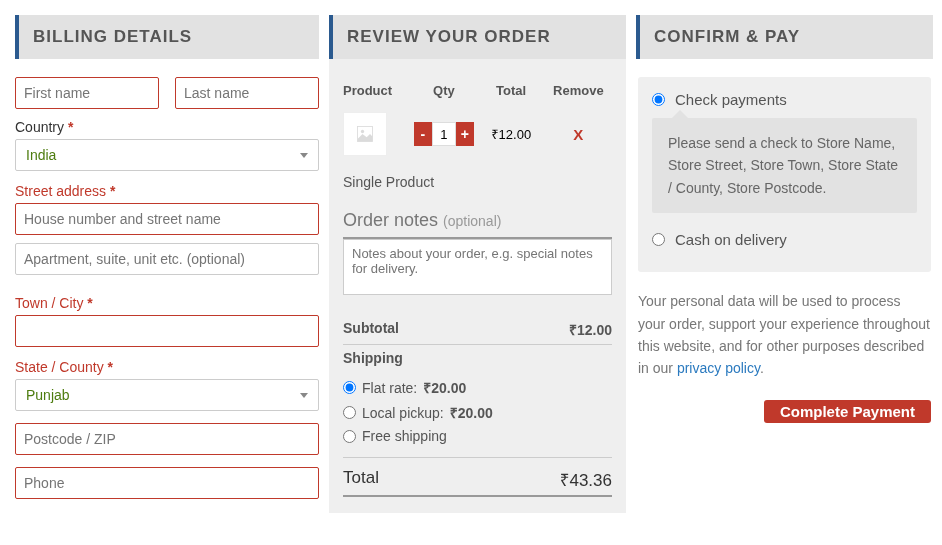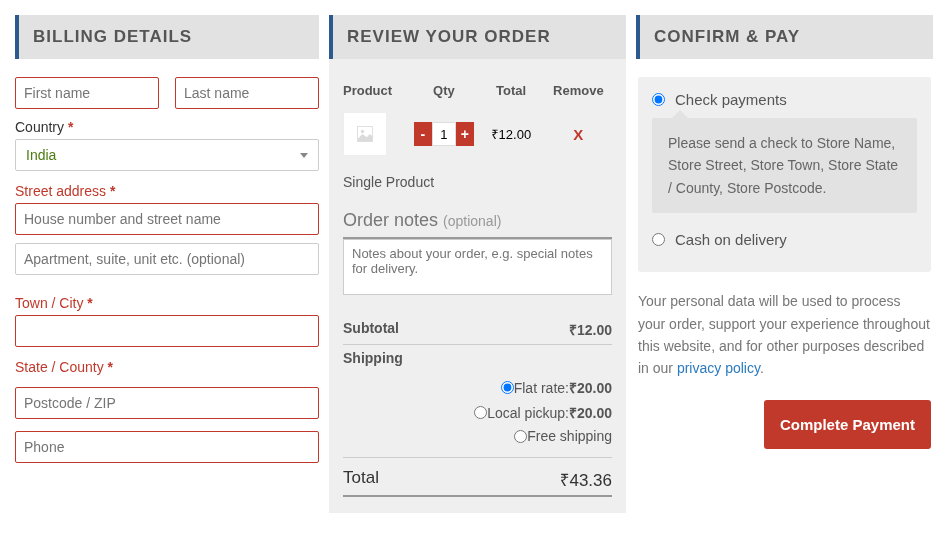--- a/index.html
+++ b/index.html
@@ -89,41 +89,41 @@
 .notes-title .opt { font-size: 14px; color: #999; }
 .notes-area {
   width: 100%; height: 56px; border: 1px solid #ccc; font-size: 13px;
   padding: 6px 8px; color: #888; resize: none; font-family: inherit; background: #fff;
 }
 
 .totals { margin-top: 16px; font-size: 14px; color: #555; }
 .trow { display: flex; justify-content: space-between; padding: 5px 0; border-bottom: 1px solid #ccc; font-weight: bold; }
 .trow.noborder { border-bottom: none; }
 .ship-opts { padding: 4px 0 10px; border-bottom: 1px solid #ccc; }
-.ship-opt { display: flex; justify-content: flex-end; align-items: center; padding: 3px 0; font-size: 14px; color: #555; }
+.ship-opt { display: flex; align-items: center; gap: 6px; padding: 3px 0; font-size: 14px; color: #555; }
 .ship-opt input { margin: 0; }
 .grand-total { display: flex; justify-content: space-between; padding: 10px 0 4px; font-size: 17px; color: #333; font-weight: 500; border-bottom: 2px solid #999; }
 
 
 .pay-box { background: #efefef; border-radius: 3px; padding: 14px; }
 .pay-opt { display: flex; align-items: center; gap: 10px; font-size: 15px; color: #555; margin-bottom: 10px; cursor: pointer; }
 .pay-opt input { margin: 0; }
 .pay-desc {
   background: #e2e2e2; padding: 14px 16px; font-size: 14px; color: #666;
   line-height: 1.6; position: relative; margin-bottom: 18px; border-radius: 2px;
 }
 .pay-desc::before {
   content: ""; position: absolute; top: -8px; left: 20px;
   border-left: 8px solid transparent; border-right: 8px solid transparent;
   border-bottom: 8px solid #e2e2e2;
 }
 .privacy-text { font-size: 14px; color: #777; line-height: 1.6; margin: 18px 0 20px; }
 .privacy-text a { color: #2b7abf; text-decoration: none; }
 .complete-btn {
-  background: #c0392b; color: #fff; border: none; padding: 16px 16px;
+  background: #c0392b; color: #fff; border: none; padding: 3px 16px;
   font-size: 15px; font-weight: bold; border-radius: 3px; cursor: pointer;
   float: right;
 }
 .col3-inner { padding: 0 2px; }
 </style>
 </head>
 <body>
 
 <div class="columns">
 
@@ -164,20 +164,24 @@
         <span class="req">*</span>
       </label>
       <input class="text-input" style="">
     </div>
 
     <div class="field-group">
       <label class="field-label">
         <span>State / County</span>
         <span class="req">*</span>
       </label>
+      <div class="select-wrap">
+        <span>Punjab</span>
+        <span class="caret"></span>
+      </div>
     </div>
 
     <div class="field-group">
       <input class="text-input" placeholder="Postcode / ZIP" style="">
     </div>
 
     <div class="field-group">
       <input class="text-input" placeholder="Phone" style="">
     </div>
   </div>

